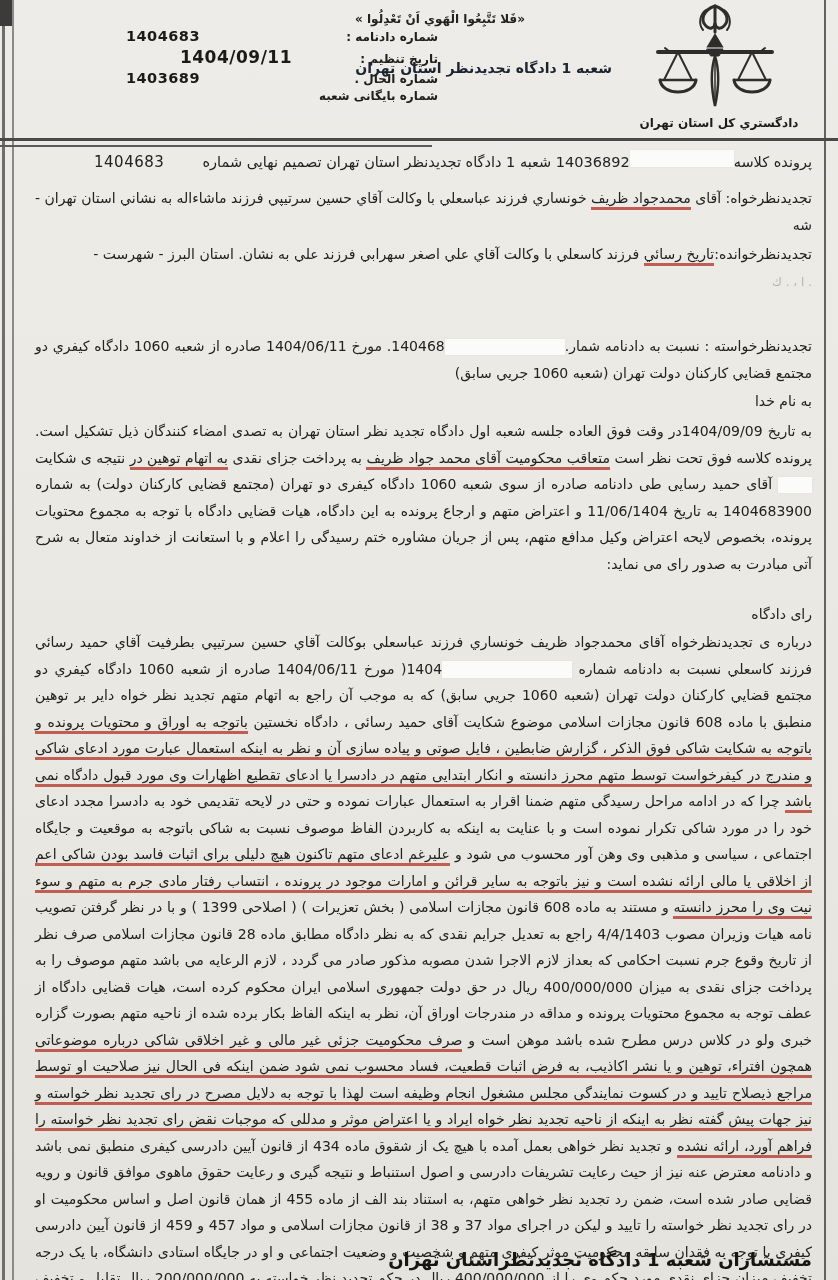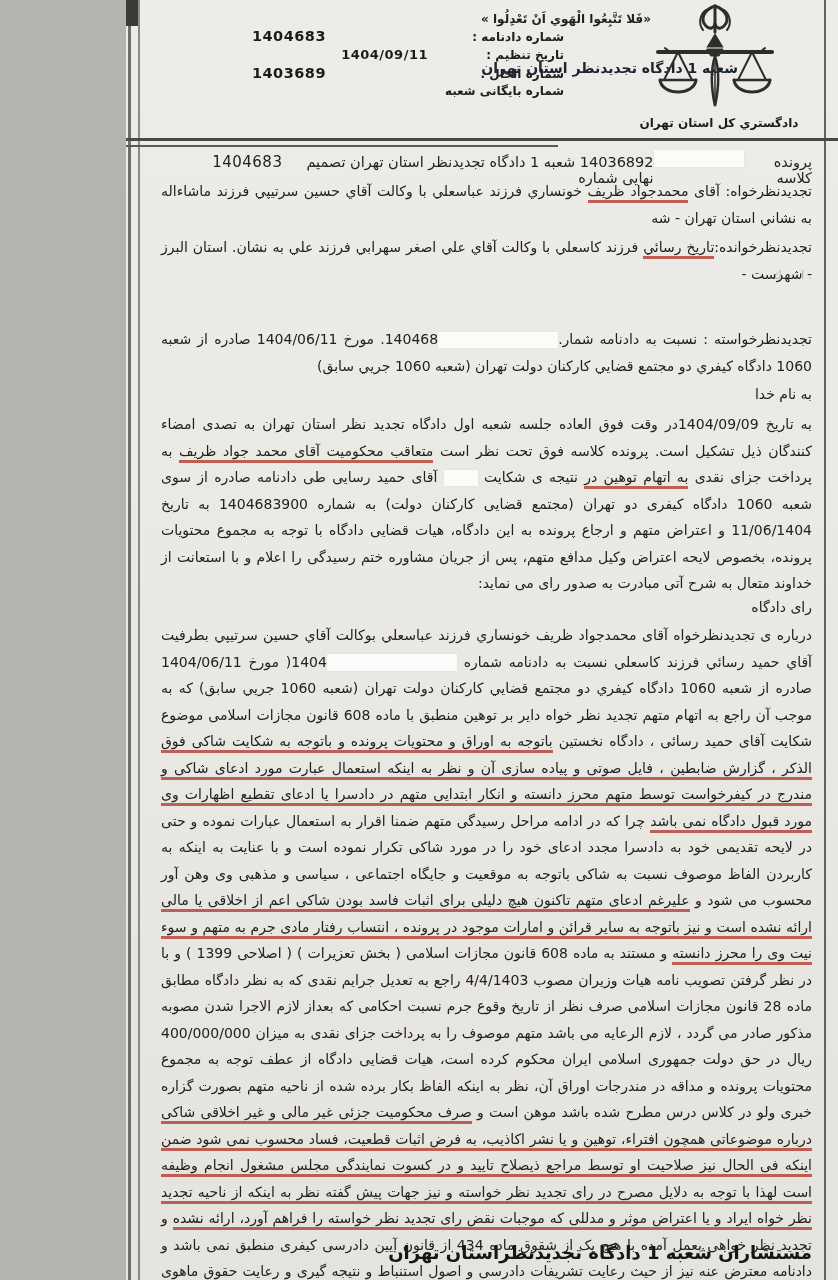--- a/index.html
+++ b/index.html
@@ -2,59 +2,59 @@
 <html lang="fa" dir="rtl"><head>
 <meta charset="utf-8">
 <style>
   html,body{margin:0;padding:0;}
   body{
     width:838px;height:1280px;overflow:hidden;
     font-family:"DejaVu Sans","Liberation Sans",sans-serif;
     background:#b5b3ae;
   }
   .page{
-    position:relative;width:712px;height:1280px;
+    position:relative;width:838px;height:1280px;
     background:linear-gradient(180deg,#edecE8 0%,#eae8e3 55%,#e5e3de 100%);
     color:#201f1d;direction:rtl;
   }
   .edge-left{position:absolute;left:2px;top:0;bottom:0;width:7px;
     border-left:3px solid #6e6e6c;border-right:2px solid #8a8a88;}
   .edge-right{position:absolute;right:12px;top:0;bottom:0;width:0;
     border-left:2px solid #63625f;}
   .corner-shade{position:absolute;left:0;top:0;width:12px;height:26px;background:#3c3b39;}
 
   
   .quote{position:absolute;top:12px;left:255px;width:370px;text-align:center;
     font-size:12px;font-weight:bold;color:#23221f;}
   .meta{position:absolute;top:28px;left:46px;width:392px;font-size:12px;direction:rtl;}
   .meta-row{display:flex;justify-content:flex-start;align-items:baseline;margin-bottom:3px;}
   .meta-label{font-weight:bold;color:#21201e;min-width:128px;text-align:right;}
   .meta-value{font-weight:bold;font-size:14.5px;color:#1b1a18;margin-right:110px;letter-spacing:.5px;}
-  .meta-row:nth-child(2) .meta-value{margin-right:8px;font-size:13px;}
+  .meta-row:nth-child(2) .meta-value{margin-right:18px;font-size:17px;}
   .branch-title{position:absolute;top:60px;left:312px;width:300px;
     font-size:14px;font-weight:bold;color:#1c2430;}
   .doc-title{position:absolute;top:83px;left:312px;width:300px;text-align:center;
     font-size:17.5px;font-weight:bold;color:#1e3a5c;letter-spacing:1px;}
   .logo{position:absolute;top:2px;right:48px;width:150px;height:114px;}
   .logo svg{width:150px;height:114px;}
   .court-name{position:absolute;top:116px;right:24px;width:190px;text-align:center;
     font-size:12px;font-weight:bold;color:#1d1c1a;}
 
   .rule-1{position:absolute;top:138px;left:0;width:838px;border-top:3px solid #4a4947;}
   .rule-2{position:absolute;top:145px;left:0;width:432px;border-top:2px solid #5b5a57;}
 
   
   .case-row{position:absolute;top:150px;right:26px;left:34px;display:flex;align-items:baseline;
     font-size:14.5px;color:#23221f;}
   .case-row .num{font-size:15px;letter-spacing:.5px;}
   .spacer{flex:1;}
 
   
   .para{position:absolute;right:26px;left:35px;font-size:14px;line-height:26.5px;
-    text-align:justify;color:#22211e;}
+    text-align:justify;color:#22211e;margin-top:7px;}
   .p-appellant{top:178px;}
   .p-appellee{top:234px;}
   .p-faded{top:262px;opacity:.28;font-size:12px;letter-spacing:14px;}
   .p-request{top:326px;}
   .p-bism{top:381px;font-size:14px;}
   .p-intro{top:411px;}
   .p-ray{top:594px;}
   .p-verdict{top:622px;}
   .p-sign{top:1240px;font-weight:bold;font-size:18px;color:#171613;}
 

